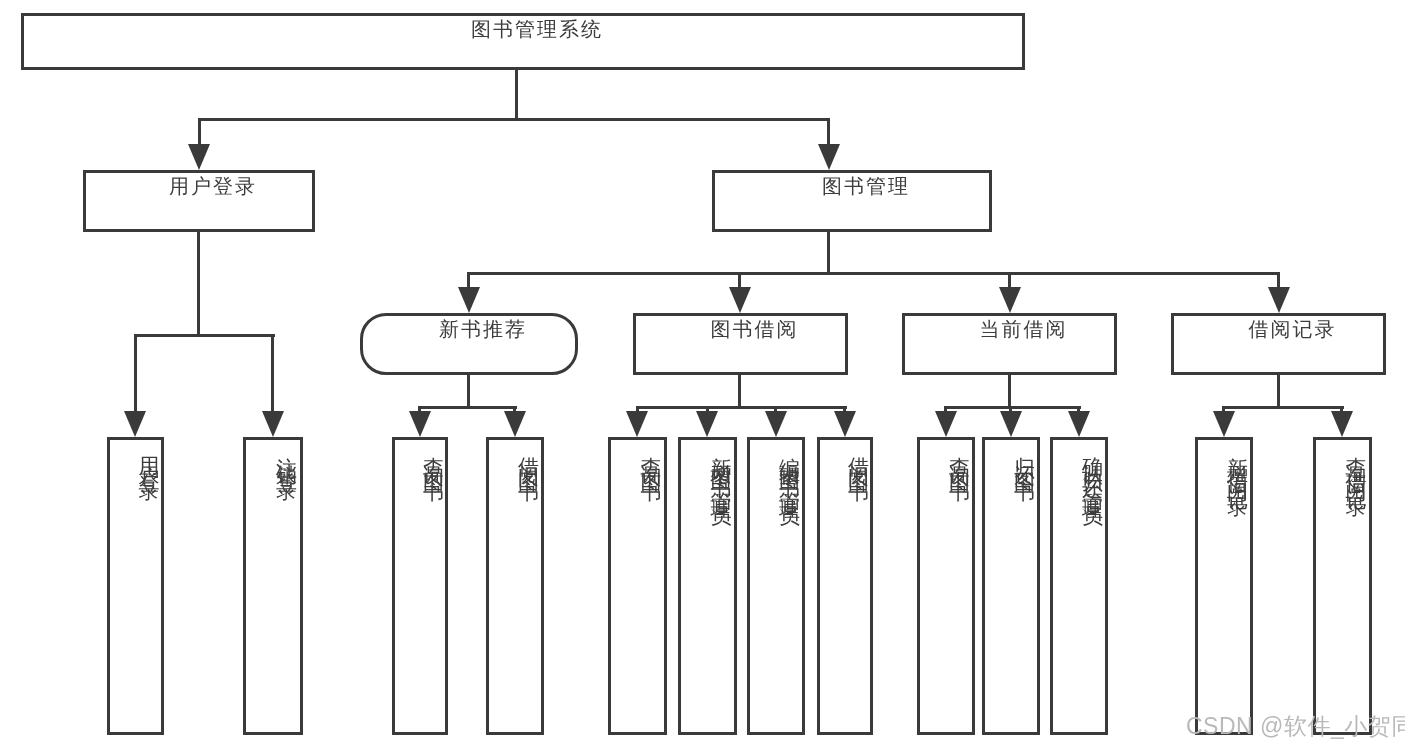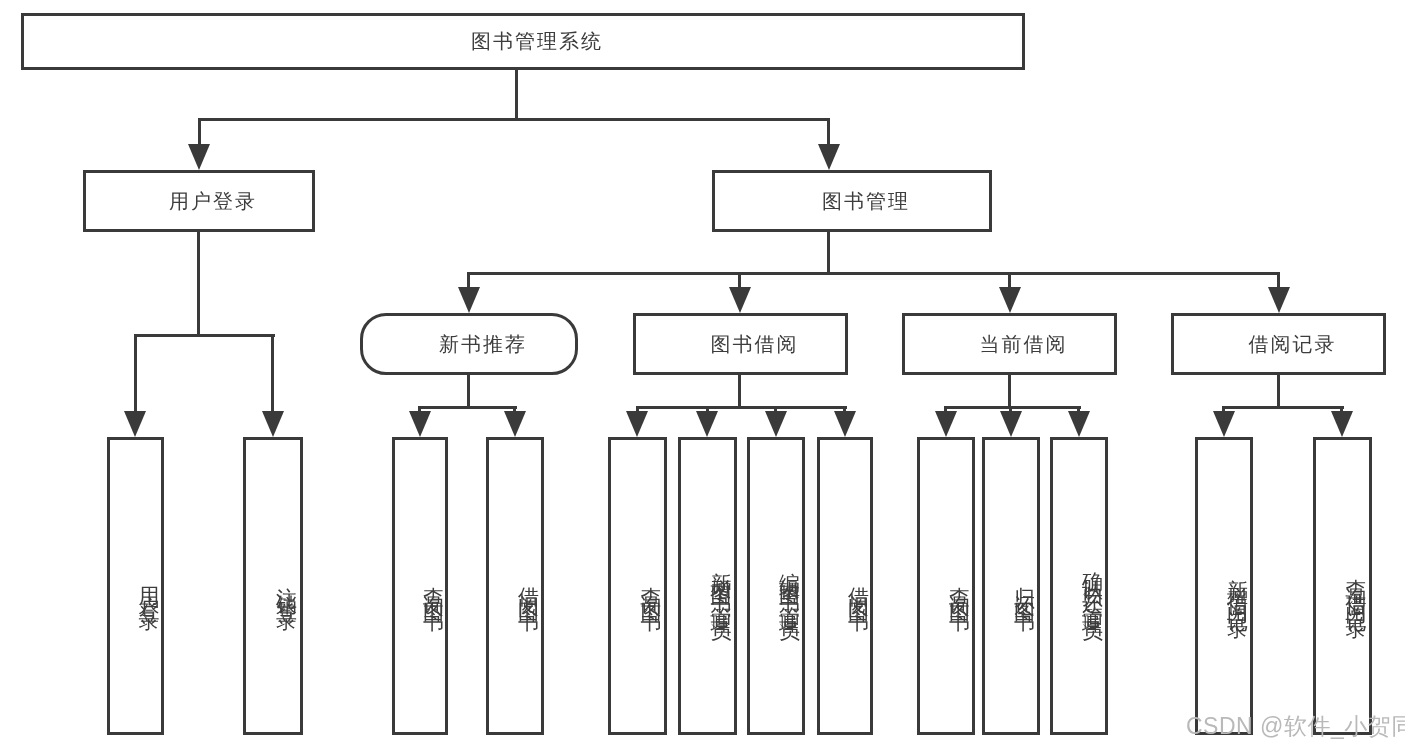--- a/index.html
+++ b/index.html
@@ -16,21 +16,21 @@
     background: var(--bg);
     font-family: "Liberation Sans", sans-serif;
     overflow: hidden;
   }
   .box {
     position: absolute;
     box-sizing: border-box;
     border: 3px solid var(--line);
     background: #fff;
     display: flex;
-    align-items: center;
+    align-items: flex-start;
     justify-content: center;
     color: var(--text);
     padding-left: 28px;
   }
   .hbox { font-size: 20px; letter-spacing: 2px; white-space: nowrap; }
   .vtext {
     writing-mode: vertical-rl;
     text-orientation: mixed;
     font-size: 21px;
     letter-spacing: 8px;

